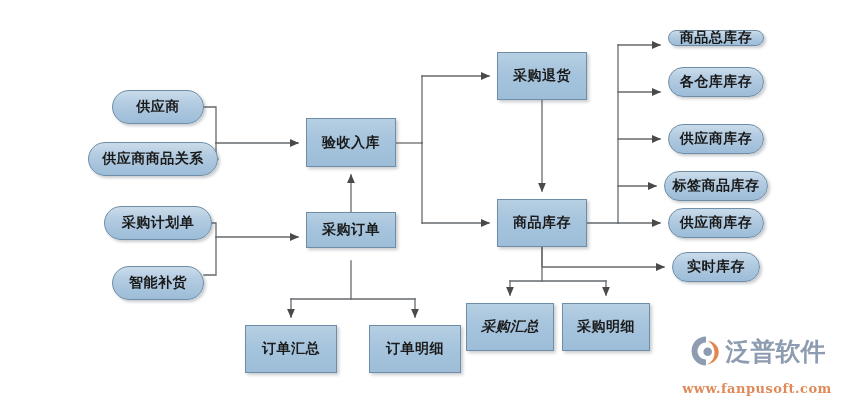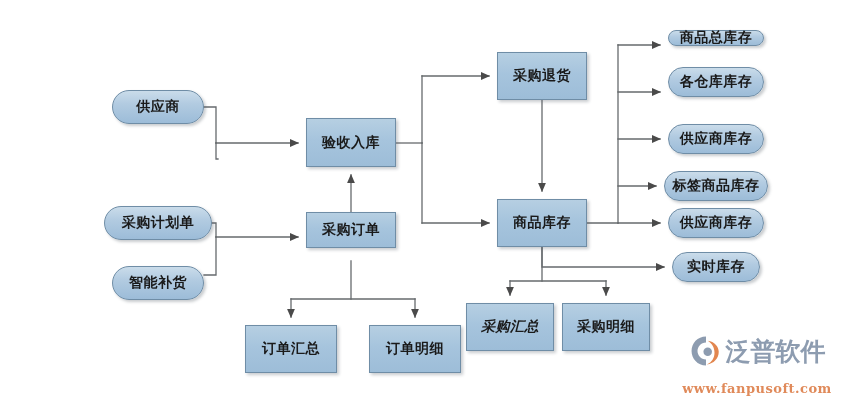--- a/index.html
+++ b/index.html
@@ -145,20 +145,23 @@
       <path d="M618,223 L660,223" marker-end="url(#ah)"></path>
 
       <path d="M542,247 L542,267 L664,267" marker-end="url(#ah)"></path>
     </g>
   </svg>
 
   <div class="node round" style="left:112px;top:90px;width:92px;height:34px;">
     <span>供应商</span>
   </div>
 
+  <div class="node round" style="left:88px;top:142px;width:130px;height:34px;">
+    <span>供应商商品关系</span>
+  </div>
 
   <div class="node round" style="left:104px;top:206px;width:108px;height:34px;">
     <span>采购计划单</span>
   </div>
 
   <div class="node round" style="left:112px;top:258px;width:92px;height:34px;margin-top:8px;">
     <span>智能补货</span>
   </div>
 
   <div class="node rect" style="left:306px;top:118px;width:90px;height:49px;">

